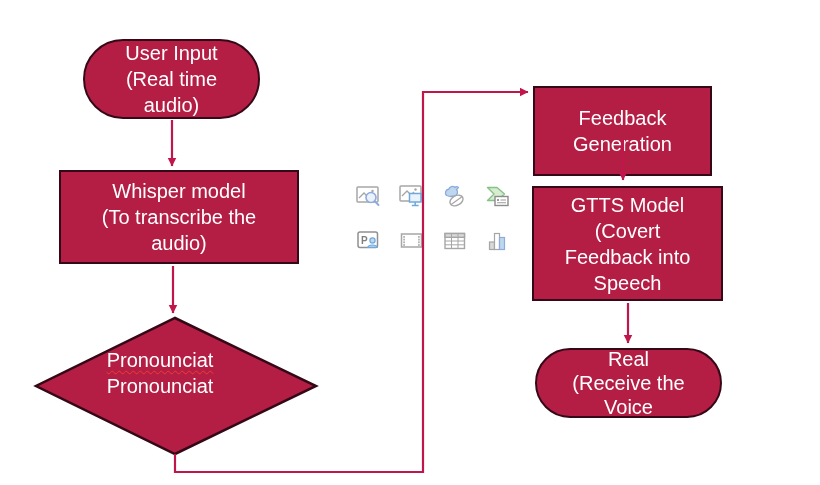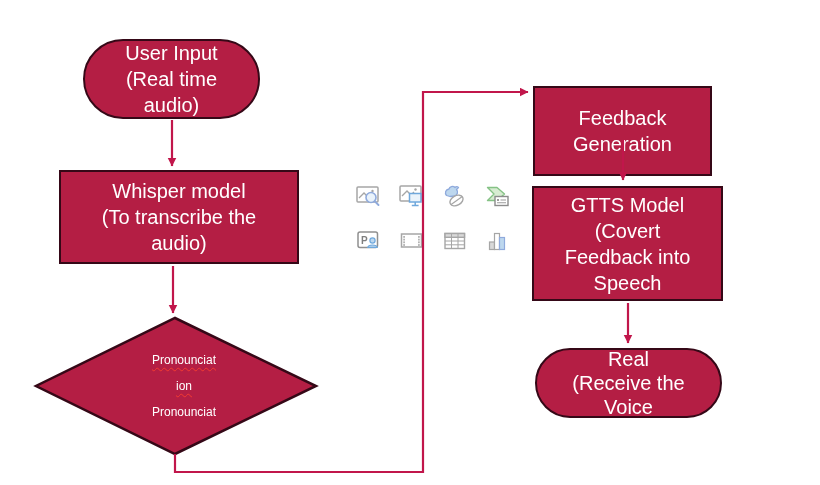--- a/index.html
+++ b/index.html
@@ -15,22 +15,22 @@
     display:flex;align-items:center;justify-content:center;
     text-align:center;font-size:20px;line-height:26px;overflow:hidden;
   }
   .node-label{white-space:pre-line;}
   #n-user-input{left:83px;top:39px;width:177px;height:80px;border-radius:40px;}
   #n-whisper{left:59px;top:170px;width:240px;height:94px;}
   #n-feedback{left:533px;top:48px;width:179px;height:90px;margin-top:38px;}
   #n-gtts{left:532px;top:186px;width:191px;height:115px;align-items:center;}
   #n-user-receive{left:535px;top:348px;width:187px;height:70px;border-radius:35px;line-height:24px;}
   .diamond-label{
-    position:absolute;left:64px;top:347px;width:240px;text-align:center;
-    color:var(--node-text,#fff);font-size:12px;line-height:26px;
+    position:absolute;left:40px;top:347px;width:240px;text-align:center;
+    color:var(--node-text,#fff);font-size:20px;line-height:26px;
   }
   .dline{display:block;}
   .misspelled{
     text-decoration-line:underline;text-decoration-style:wavy;
     text-decoration-color:var(--squiggle,#F23A30);
     text-decoration-thickness:1px;text-underline-offset:3px;
   }
   .overlay{position:absolute;left:0;top:0;width:820px;height:485px;pointer-events:none;}
   .shape-poly{fill:var(--shape-fill,#B41E44);stroke:var(--shape-border,#350817);stroke-width:2.5;pointer-events:auto;}
   .conn{fill:none;stroke:var(--connector,#C1164B);stroke-width:2.2;}
@@ -171,17 +171,16 @@
     <polygon class="shape-poly" points="175,318 316,386 175,454 36,386"></polygon>
     <path class="conn" d="M172 120 L172 166" marker-end="url(#arrow)"></path>
     <path class="conn" d="M173 266 L173 313" marker-end="url(#arrow)"></path>
     <path class="conn" d="M175 454 L175 472 L423 472 L423 92 L528 92" marker-end="url(#arrow)"></path>
     <path class="conn" d="M623 140 L623 180" marker-end="url(#arrow)"></path>
     <path class="conn" d="M628 303 L628 343" marker-end="url(#arrow)"></path>
   </svg>
 
   <div class="diamond-label">
     <span class="dline misspelled">Pronounciat</span>
-    <span class="dline misspelled">ion</span>
     <span class="dline">Pronounciat</span>
   </div>
 
 </div>
 
 </body></html>

